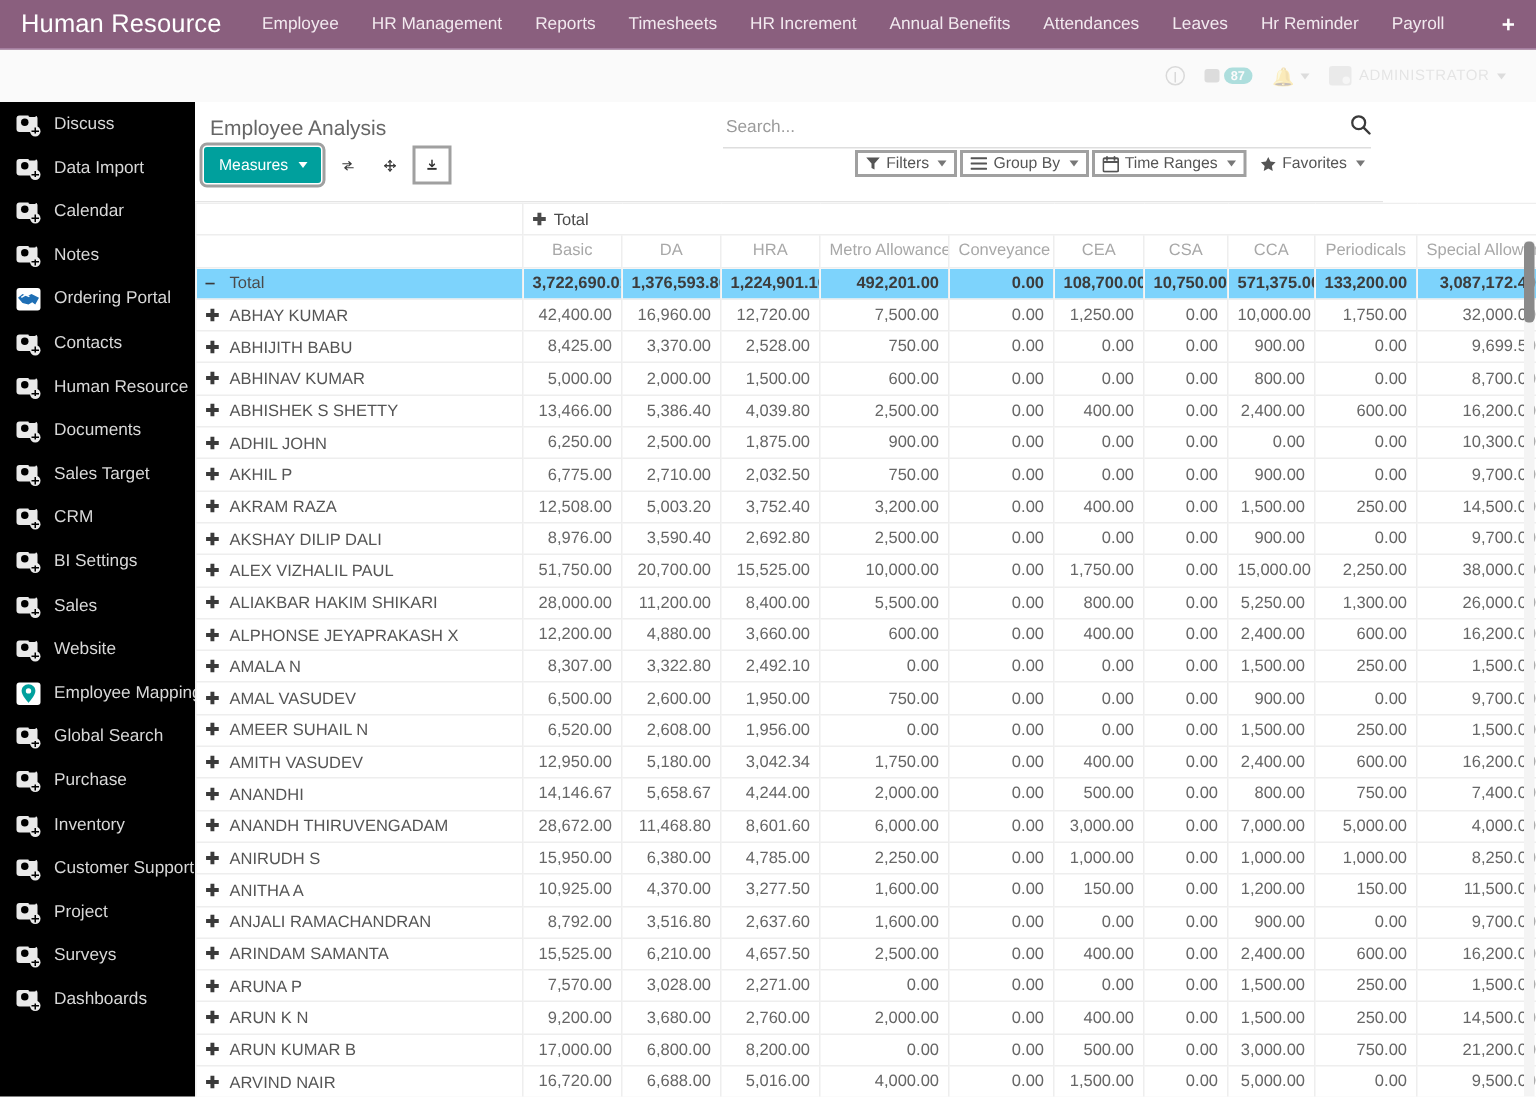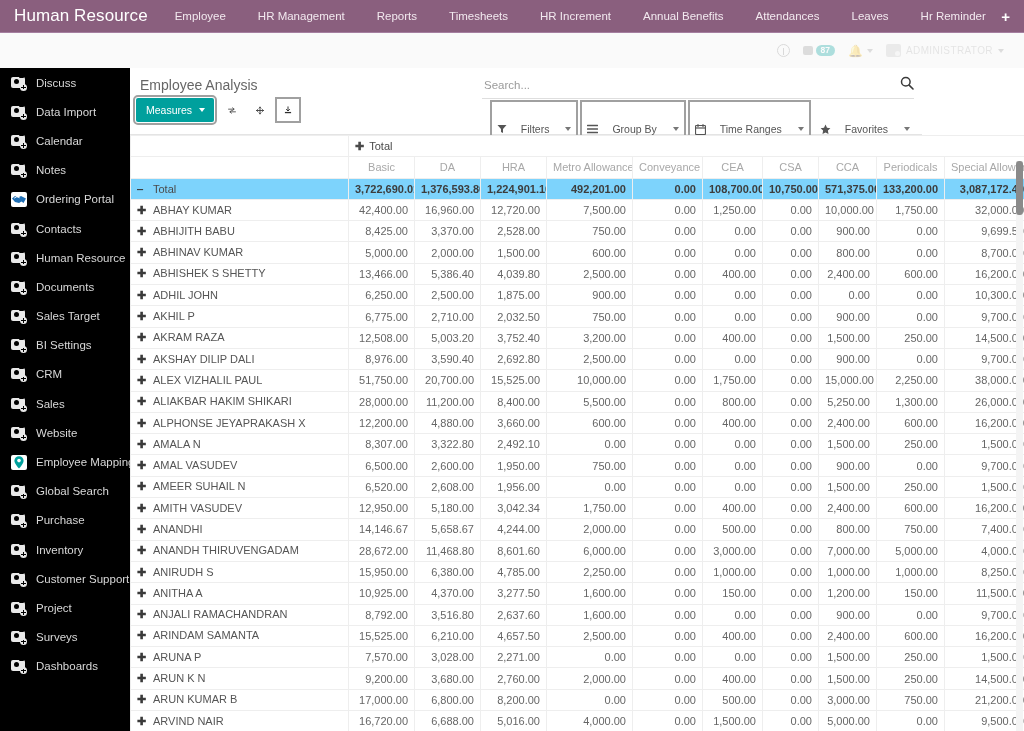--- a/index.html
+++ b/index.html
@@ -23,21 +23,21 @@
   }
   .brand {
     color: #ffffff;
     font-size: 17px;
     padding: 0 16px 0 14px;
     white-space: nowrap;
     letter-spacing: .1px;
   }
   .menu {
     display: flex; align-items: center;
-    gap: 10px;
+    gap: 0px;
     flex: 1;
     overflow: hidden;
   }
   .menu-item {
     color: #f2e9ef;
     font-size: 11.5px;
     padding: 0 11px;
     line-height: 33px;
     white-space: nowrap;
     cursor: pointer;
@@ -214,22 +214,22 @@
   .search-input::placeholder { color: #9b9b9b; }
   .search-icon { color: #444; font-size: 13px; padding-left: 6px; cursor: pointer; }
 
   .filter-row {
     position: absolute; right: 8px; top: 35px;
     display: flex; align-items: center; gap: 8px;
   }
   .fbtn {
     font-size: 10.5px; color: #555;
     background: transparent; border: 0;
-    display: flex; align-items: center; gap: 14px;
-    padding: 20px 4px;
+    display: flex; align-items: center; gap: 4px;
+    padding: 0 4px;
     cursor: pointer;
   }
   .fbtn.boxed { outline: 2px solid #a0a0a0; outline-offset: 1px; }
   .caret-gy {
     width: 0; height: 0;
     border-left: 3.2px solid transparent;
     border-right: 3.2px solid transparent;
     border-top: 4px solid #777;
     margin-left: 2px;
   }
@@ -425,30 +425,30 @@
       </span>
       <span class="side-label">Sales Target</span>
     </div>
     <div class="side-item">
       <span class="side-icon">
         <span class="ph-body"></span>
         <span class="ph-notch"></span>
         <span class="ph-lens"></span>
         <span class="ph-plus"></span>
       </span>
+      <span class="side-label">CRM</span>
+    </div>
+    <div class="side-item">
+      <span class="side-icon">
+        <span class="ph-body"></span>
+        <span class="ph-notch"></span>
+        <span class="ph-lens"></span>
+        <span class="ph-plus"></span>
+      </span>
       <span class="side-label">BI Settings</span>
-    </div>
-    <div class="side-item">
-      <span class="side-icon">
-        <span class="ph-body"></span>
-        <span class="ph-notch"></span>
-        <span class="ph-lens"></span>
-        <span class="ph-plus"></span>
-      </span>
-      <span class="side-label">CRM</span>
     </div>
     <div class="side-item">
       <span class="side-icon">
         <span class="ph-body"></span>
         <span class="ph-notch"></span>
         <span class="ph-lens"></span>
         <span class="ph-plus"></span>
       </span>
       <span class="side-label">Sales</span>
     </div>

